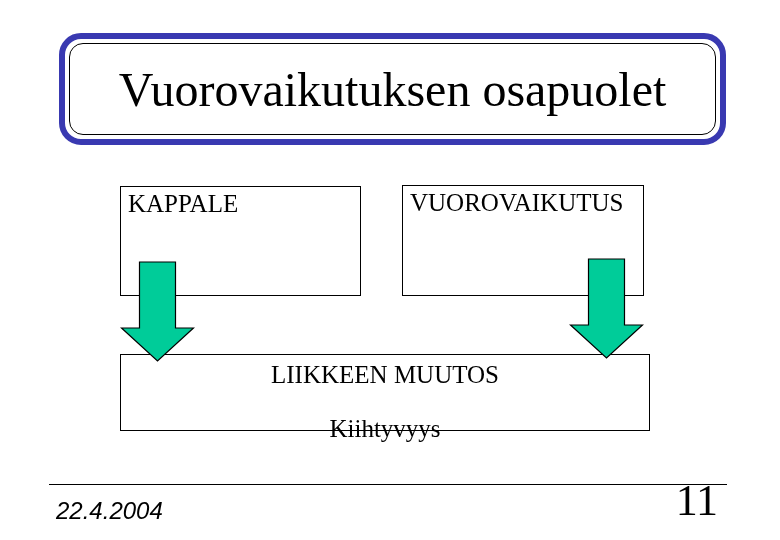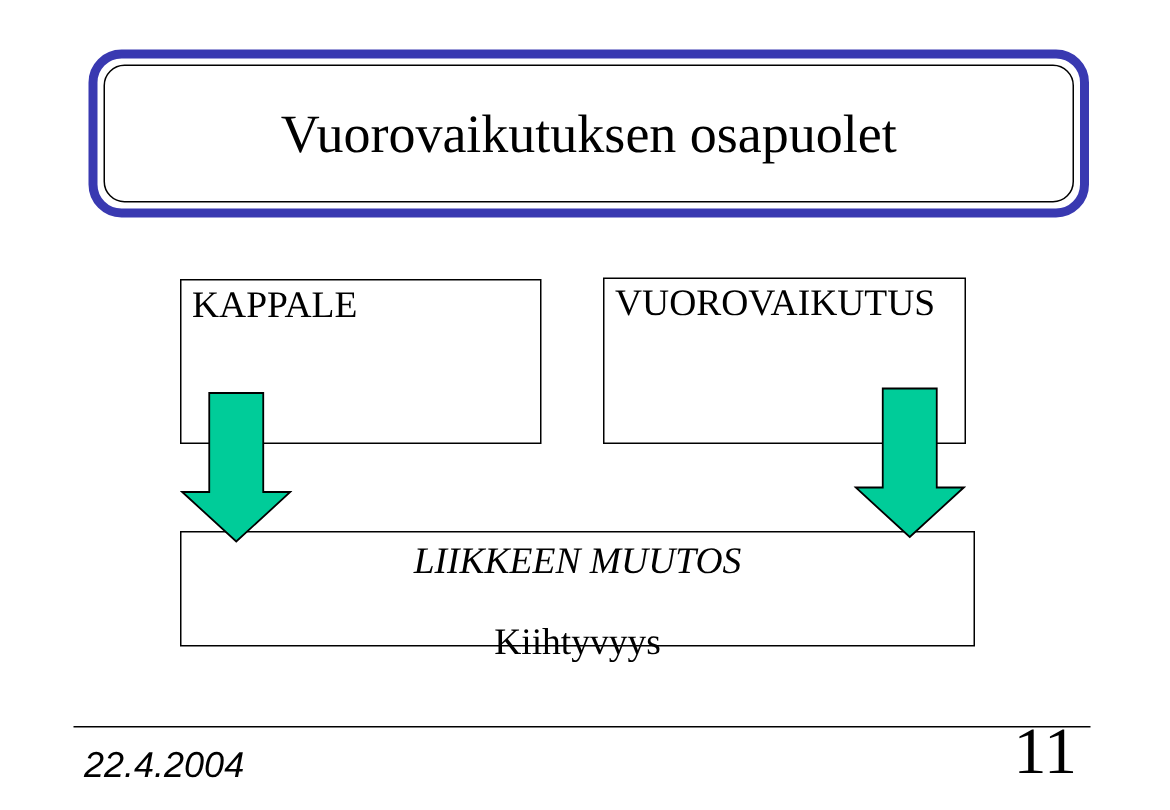--- a/index.html
+++ b/index.html
@@ -26,21 +26,21 @@
   .title-inner {
     position: absolute;
     left: 4px; top: 4px; right: 4px; bottom: 4px;
     border: 1px solid #000000;
     border-radius: 14px;
     display: flex;
     align-items: center;
     justify-content: center;
   }
   .title-text {
-    font-size: 36px;
+    font-size: 48px;
     letter-spacing: 0px;
     white-space: nowrap;
   }
 
   
   .rect {
     position: absolute;
     box-sizing: border-box;
     border: 1px solid #000000;
     background: #ffffff;
@@ -48,21 +48,21 @@
     font-size: 25px;
   }
   .box-left  { left: 120px; top: 186px; width: 241px; height: 110px; }
   .box-right { left: 402px; top: 185px; width: 242px; height: 111px; }
   .box-result{ left: 120px; top: 354px; width: 530px; height: 77px; text-align: center; }
 
   .box-heading { position: absolute; top: 3px; left: 7px; white-space: nowrap; text-align: center; }
   .sub-br { position: absolute; bottom: 6px; right: 6px; }
   .sub-bl { position: absolute; bottom: 6px; left: 7px; }
 
-  .result-line1 { margin-top: 6px; font-style: italic; }
+  .result-line1 { margin-top: 6px; }
   .result-line2 { margin-top: 26px; }
 
   
   .arrow { position: absolute; z-index: 2; }
   .arrow-left  { left: 120px; top: 261px; }
   .arrow-right { left: 569px; top: 258px; }
 
   
   .footer-line {
     position: absolute;

